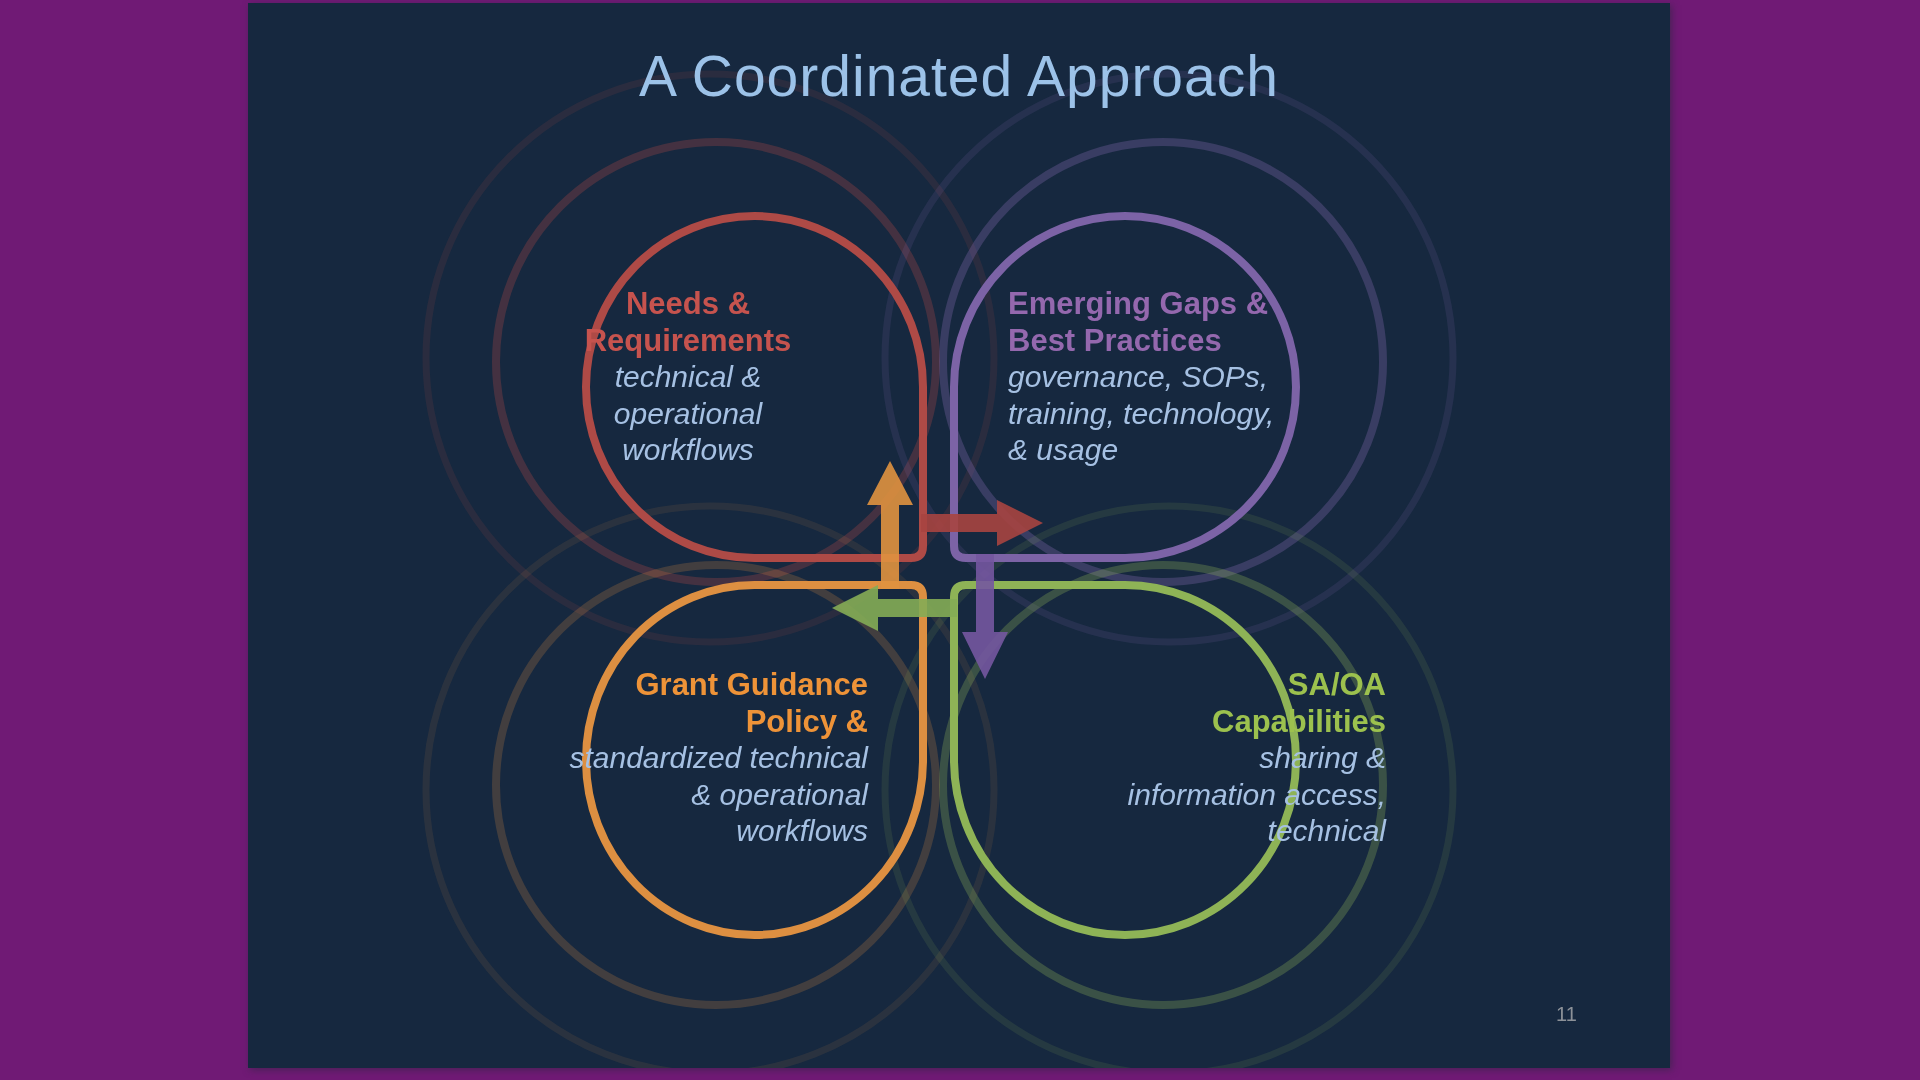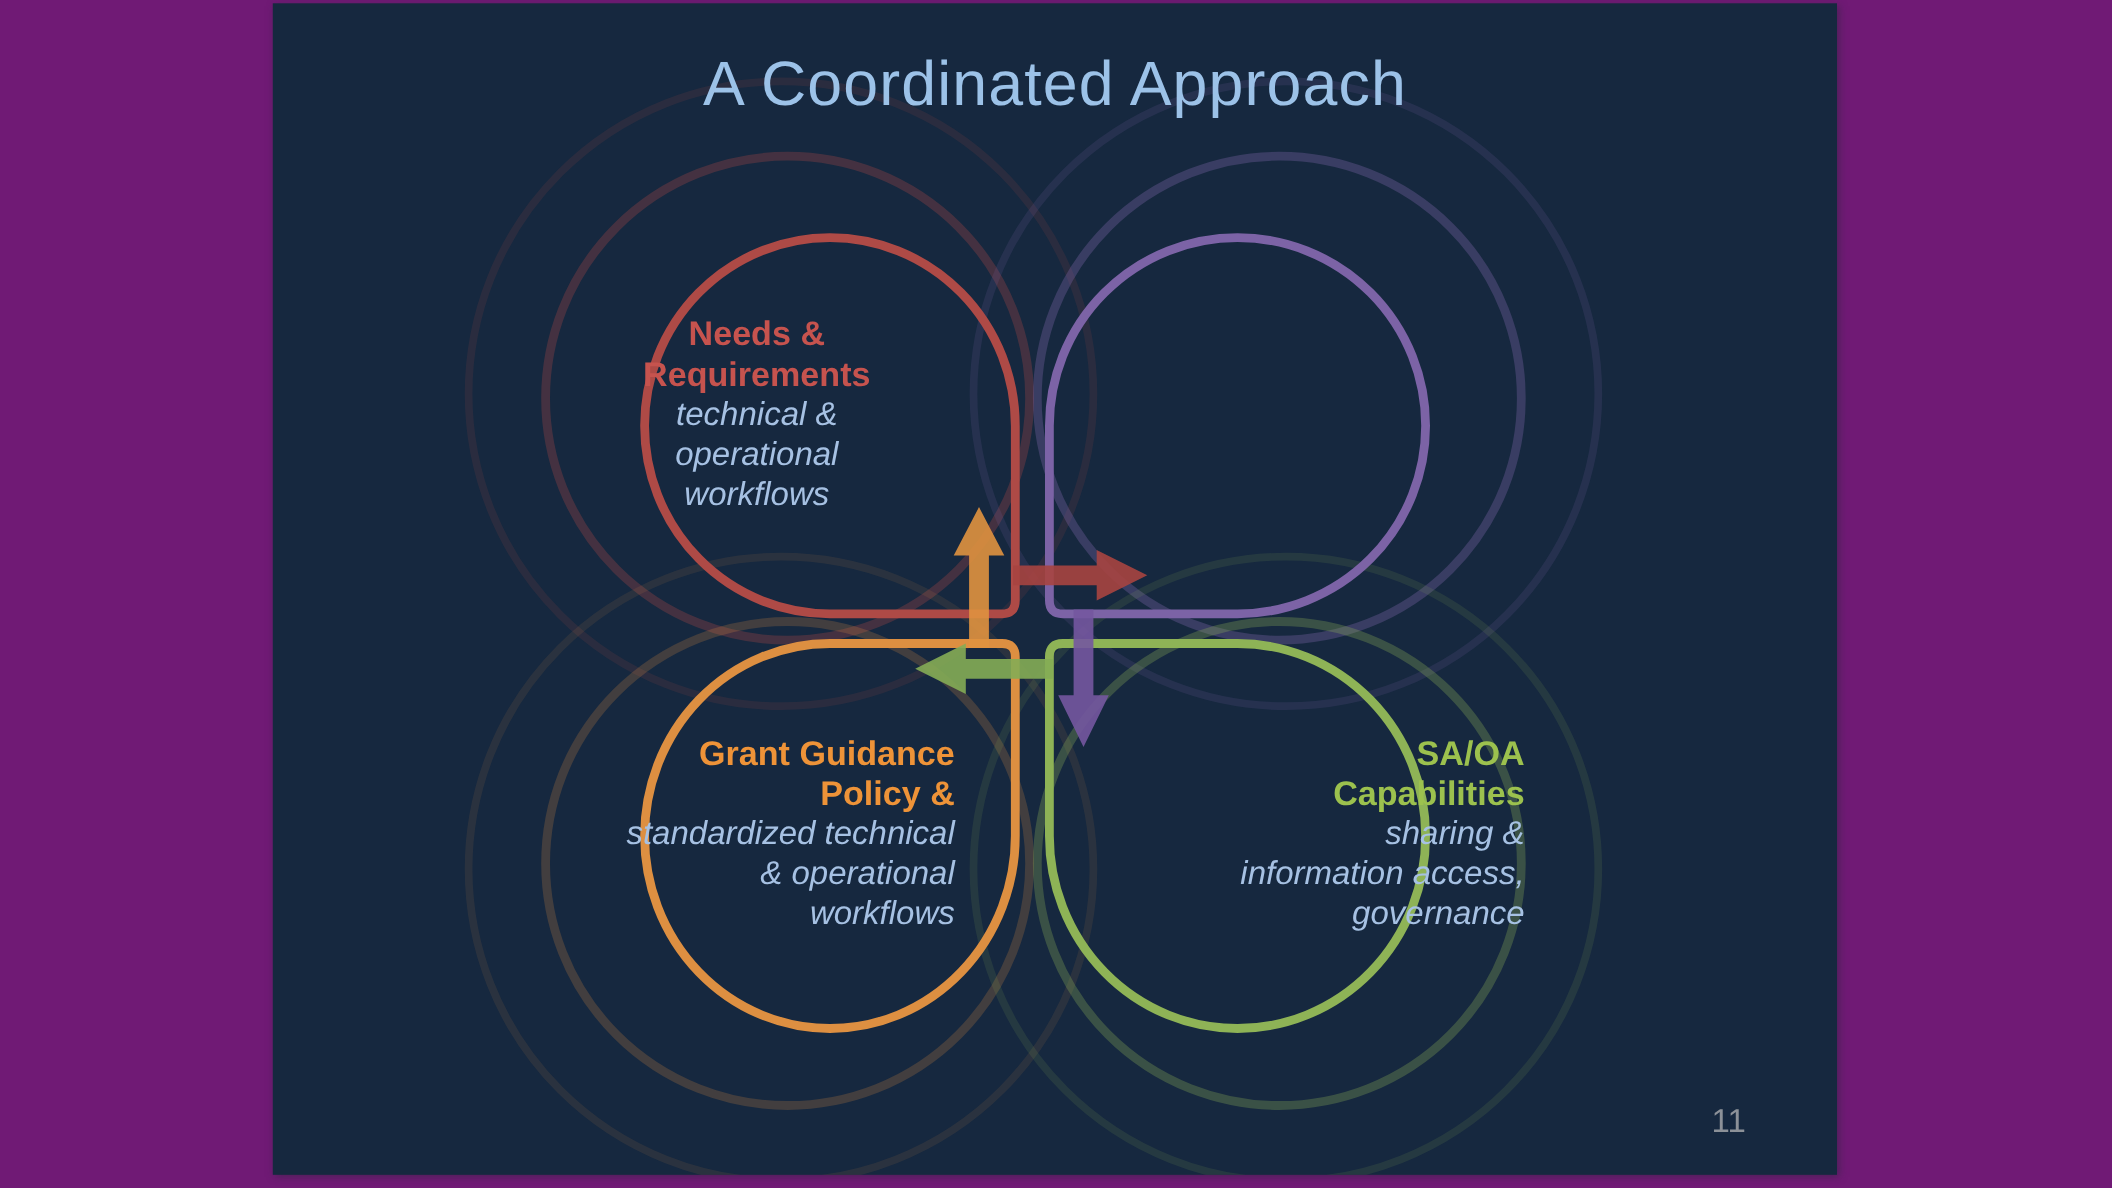--- a/index.html
+++ b/index.html
@@ -14,21 +14,21 @@
   .qtext .head{font-weight:bold;font-size:31px;display:block;}
   .qtext .body{font-style:italic;display:block;}
   .q-tl{top:283px;right:802px;text-align:center;}
   .q-tr{top:283px;left:760px;text-align:left;}
   .q-bl{top:664px;right:802px;text-align:right;}
   .q-br{top:664px;left:778px;text-align:right;}
   .head-red{color:#C6534E;}
   .head-purple{color:#9468AE;}
   .head-orange{color:#EE9338;}
   .head-green{color:#9CC14E;}
-  .page-number{position:absolute;left:1308px;top:1000px;font-size:30px;color:#8C9198;}
+  .page-number{position:absolute;left:1308px;top:1000px;font-size:20px;color:#8C9198;}
 </style>
 </head>
 <body>
 
 <div class="stage">
   <div class="slide">
 
     <svg class="diagram-svg" viewBox="0 0 1920 1080">
 
       <circle cx="710" cy="358" r="284" fill="none" stroke-width="7" opacity="0.13" stroke="#AE4A46"></circle>
@@ -58,32 +58,39 @@
     <div class="slide-title">A Coordinated Approach</div>
 
     <div class="qtext q-tl">
       <span class="head head-red">Needs &amp;</span>
       <span class="head head-red">Requirements</span>
       <span class="body">technical &amp;</span>
       <span class="body">operational</span>
       <span class="body">workflows</span>
     </div>
 
+    <div class="qtext q-tr">
+      <span class="head head-purple">Emerging Gaps &amp;</span>
+      <span class="head head-purple">Best Practices</span>
+      <span class="body">governance, SOPs,</span>
+      <span class="body">training, technology,</span>
+      <span class="body">&amp; usage</span>
+    </div>
 
     <div class="qtext q-bl">
       <span class="head head-orange">Grant Guidance</span>
       <span class="head head-orange">Policy &amp;</span>
       <span class="body">standardized technical</span>
       <span class="body">&amp; operational</span>
       <span class="body">workflows</span>
     </div>
 
     <div class="qtext q-br">
       <span class="head head-green">SA/OA</span>
       <span class="head head-green">Capabilities</span>
       <span class="body">sharing &amp;</span>
       <span class="body">information access,</span>
-      <span class="body">governance</span>
+      <span class="body">technical</span>
     </div>
 
     <div class="page-number">11</div>
   </div>
 </div>
 
 </body></html>

